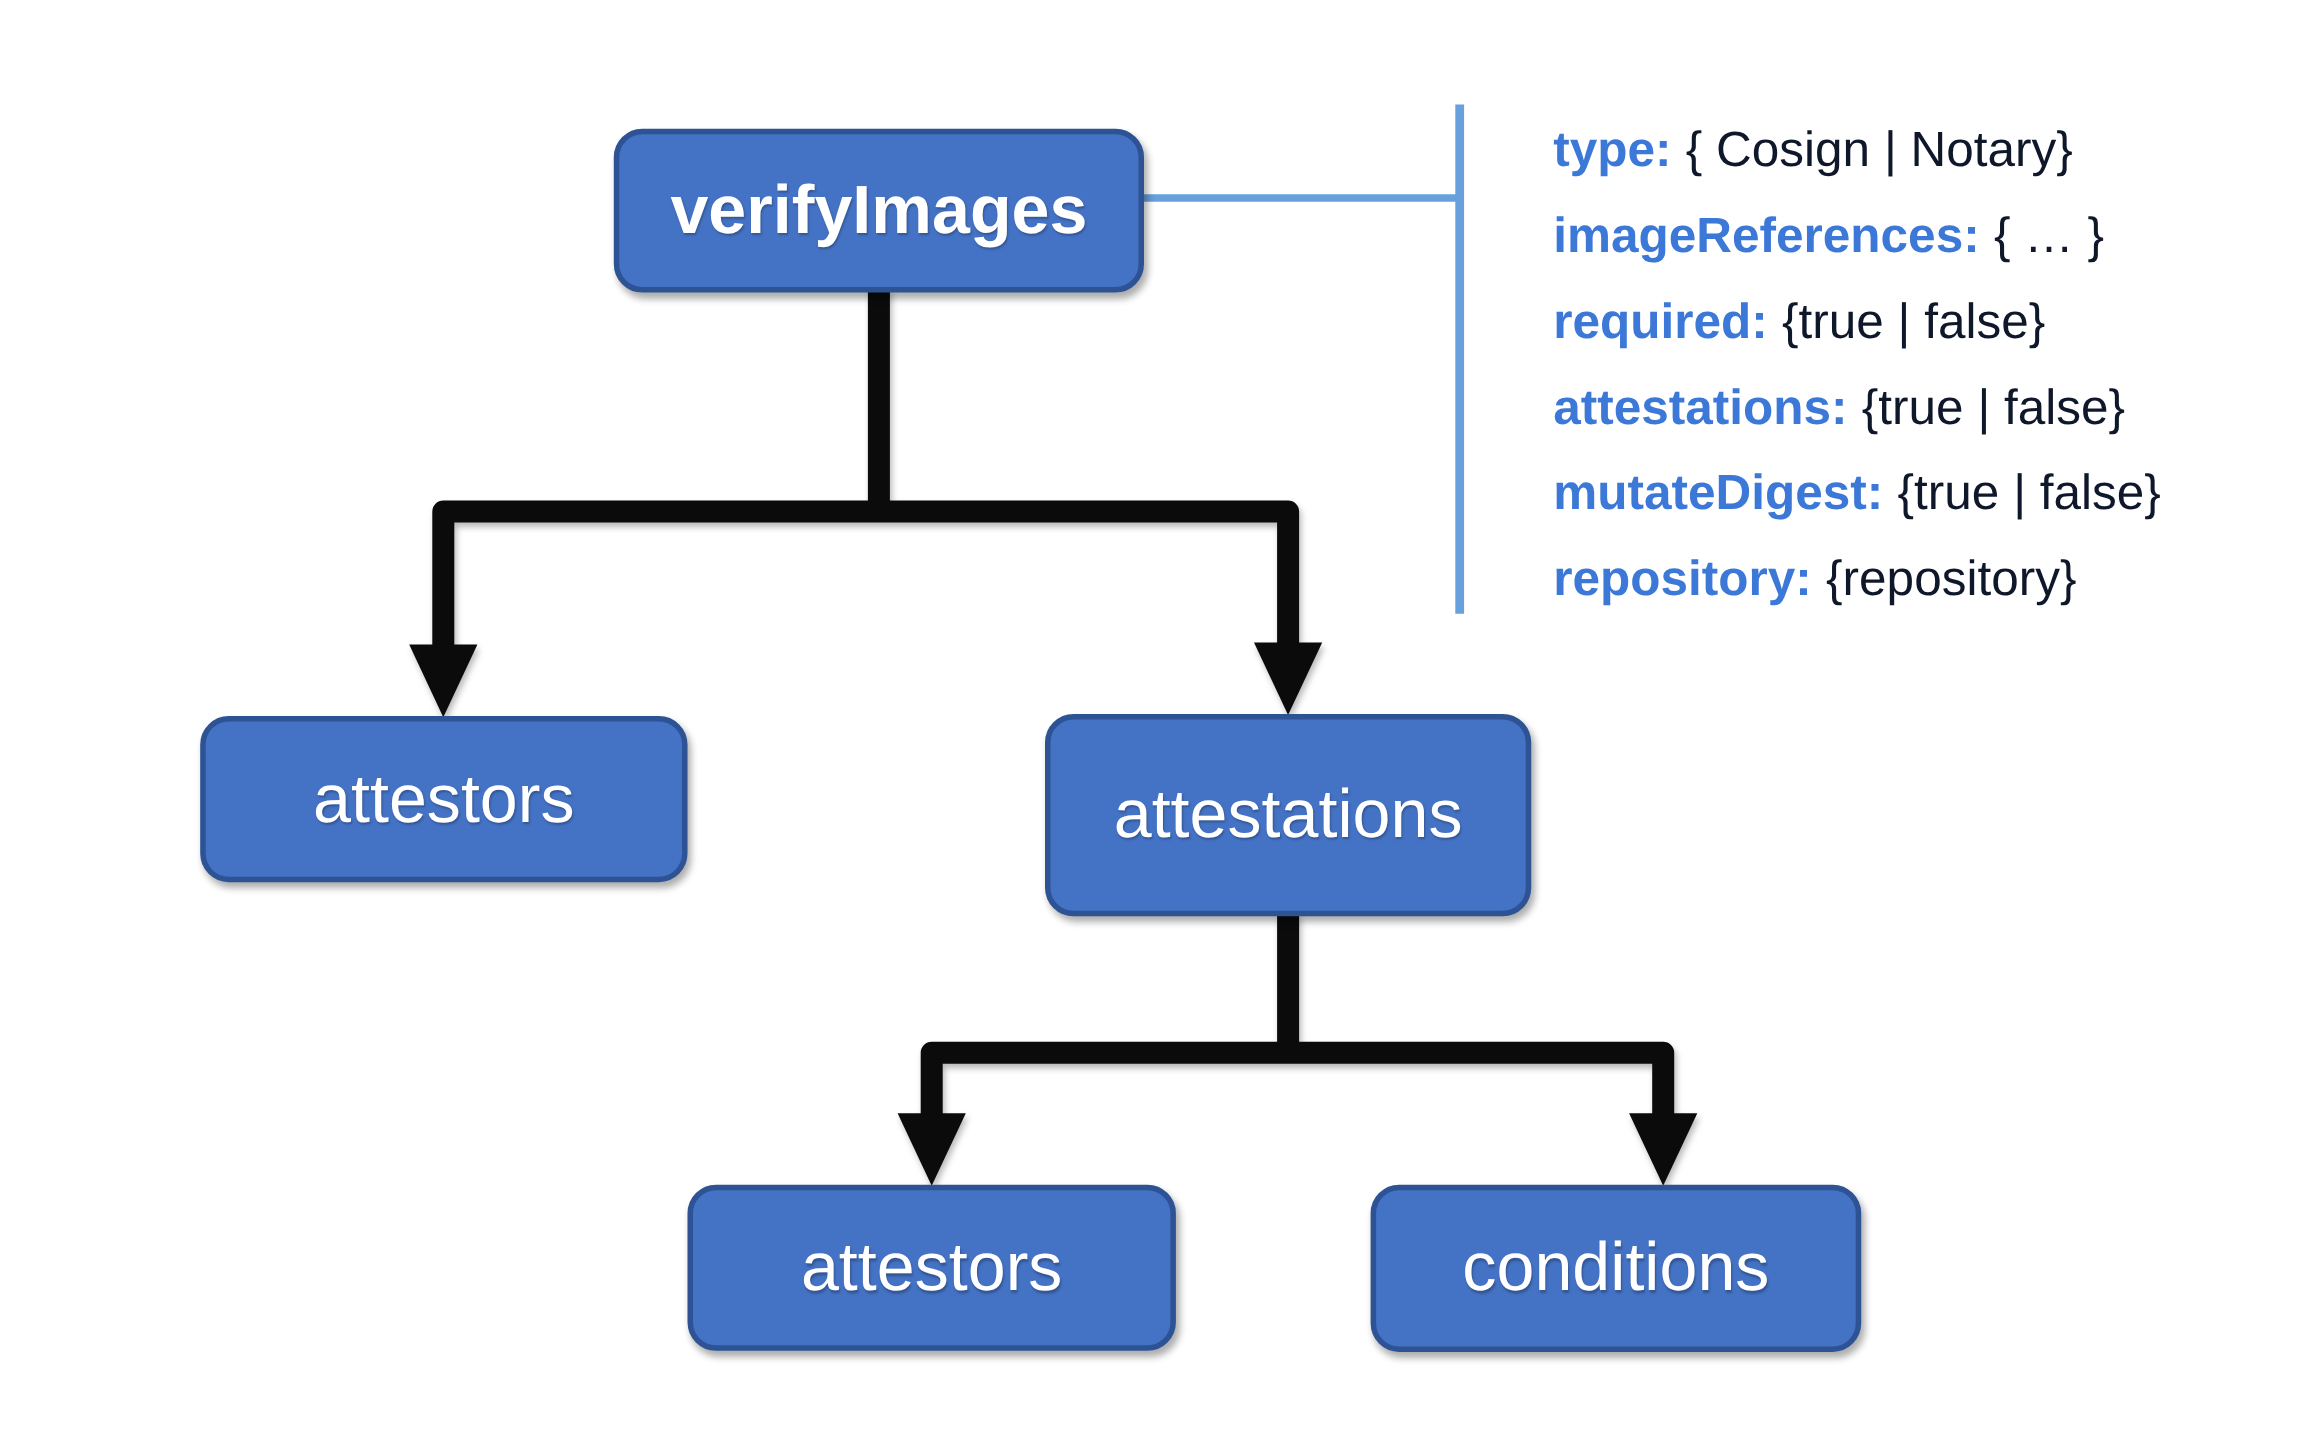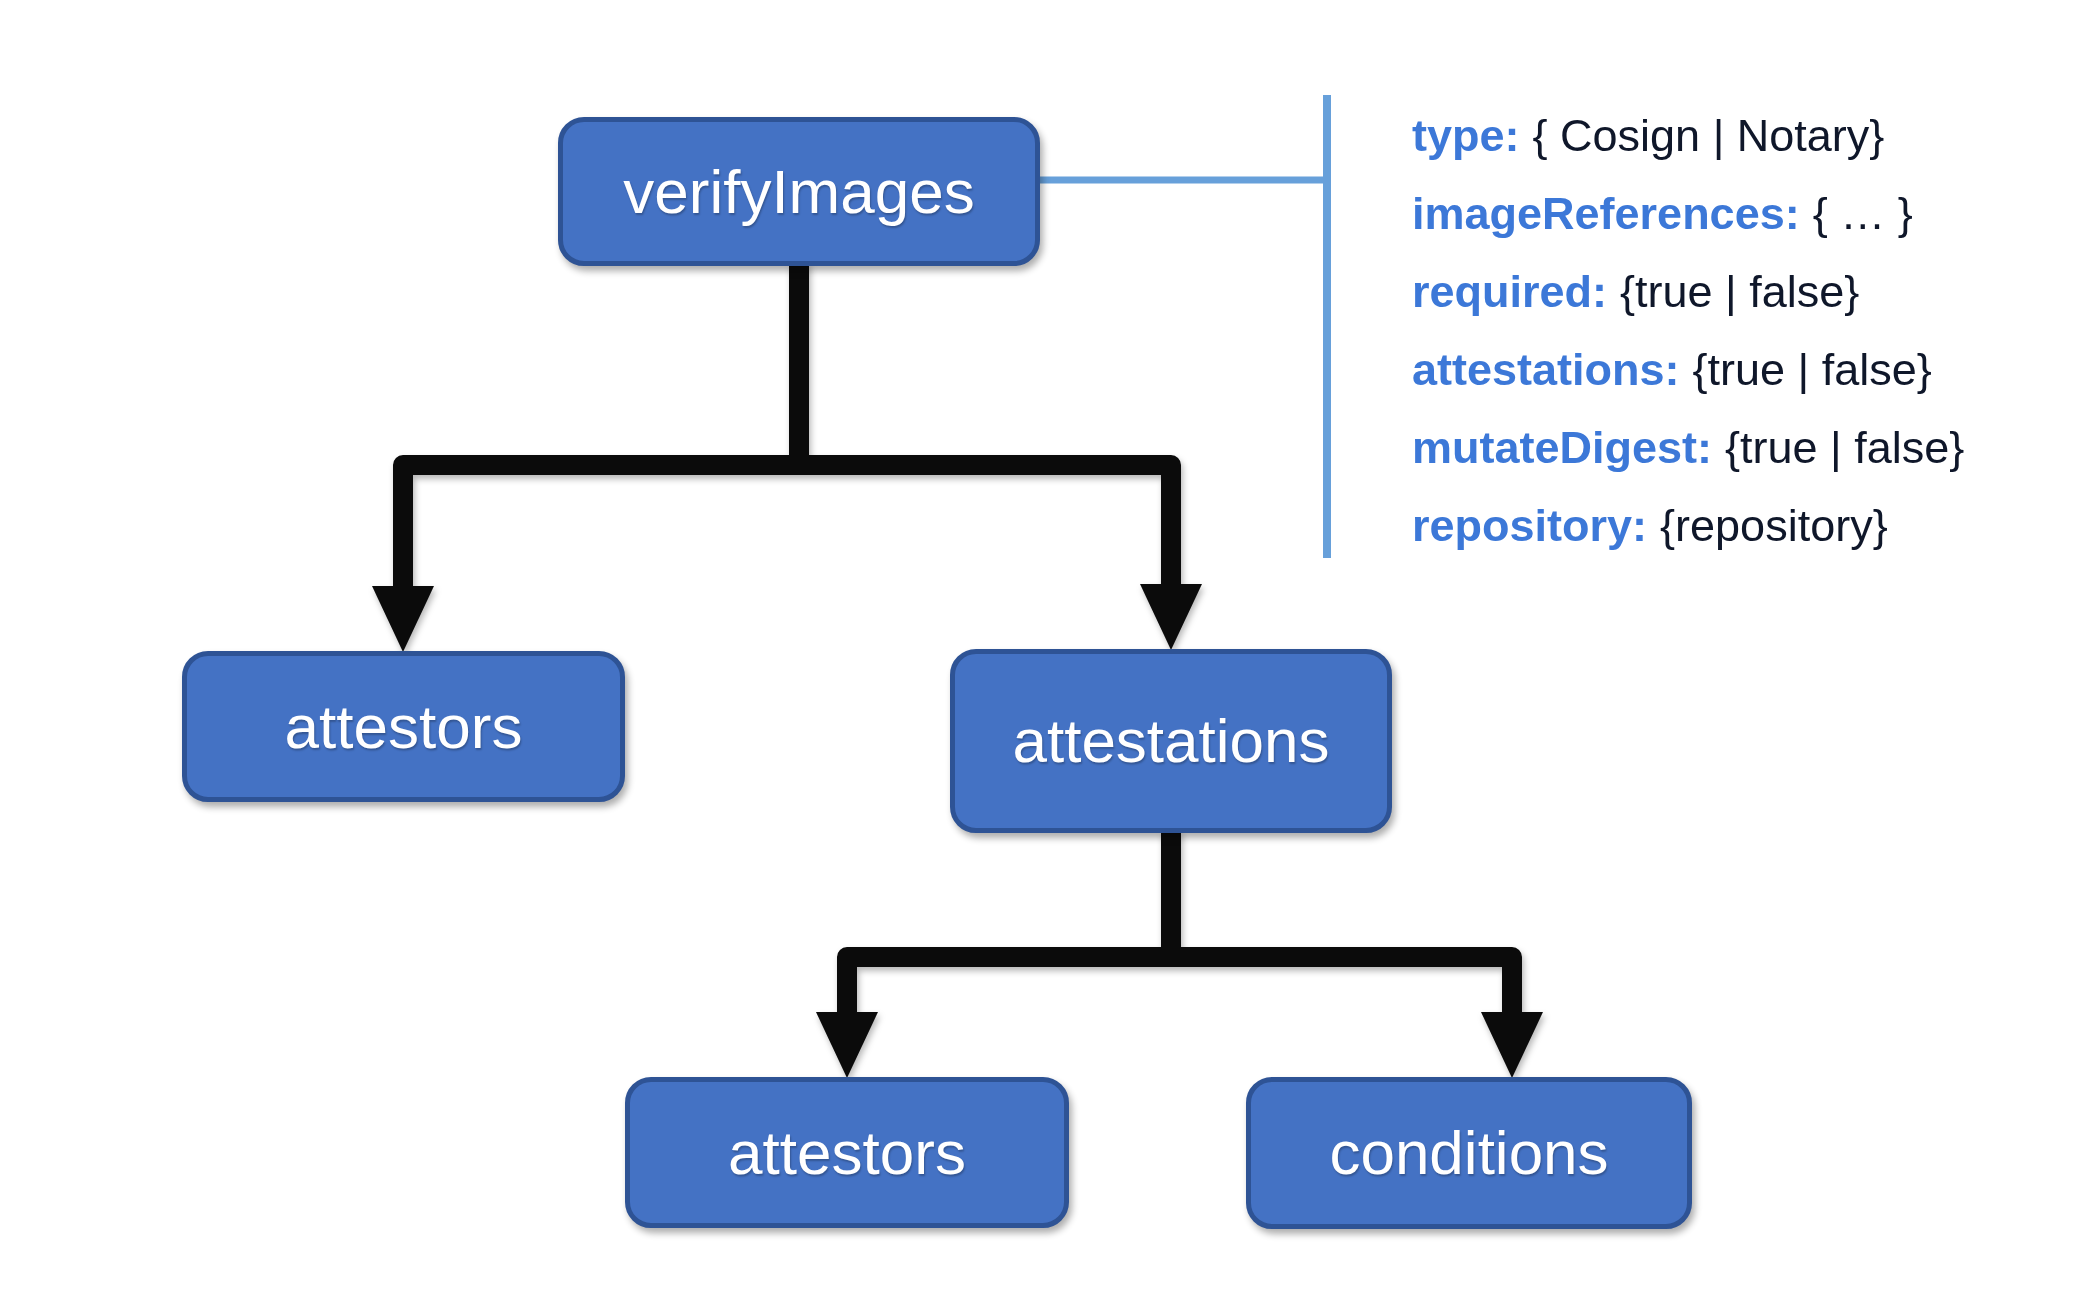--- a/index.html
+++ b/index.html
@@ -102,21 +102,21 @@
       <polygon class="tree-arrow" points="816,1012 878,1012 847,1078"></polygon>
       <polygon class="tree-arrow" points="1481,1012 1543,1012 1512,1078"></polygon>
     </g>
 
     <g>
       <path class="bracket-line" d="M 1040 180 L 1327 180" stroke-width="7"></path>
       <path class="bracket-line" d="M 1327 95 L 1327 558" stroke-width="8"></path>
     </g>
   </svg>
 
-  <div class="node" style="left:558px; top:117px; width:482px; height:149px;">
+  <div class="node" style="left:558px; top:117px; width:482px; height:149px;font-weight:bold;">
     <span class="node-label">verifyImages</span>
   </div>
 
   <div class="node" style="left:182px; top:651px; width:443px; height:151px;">
     <span class="node-label">attestors</span>
   </div>
 
   <div class="node" style="left:950px; top:649px; width:442px; height:184px;align-items:center;">
     <span class="node-label">attestations</span>
   </div>

